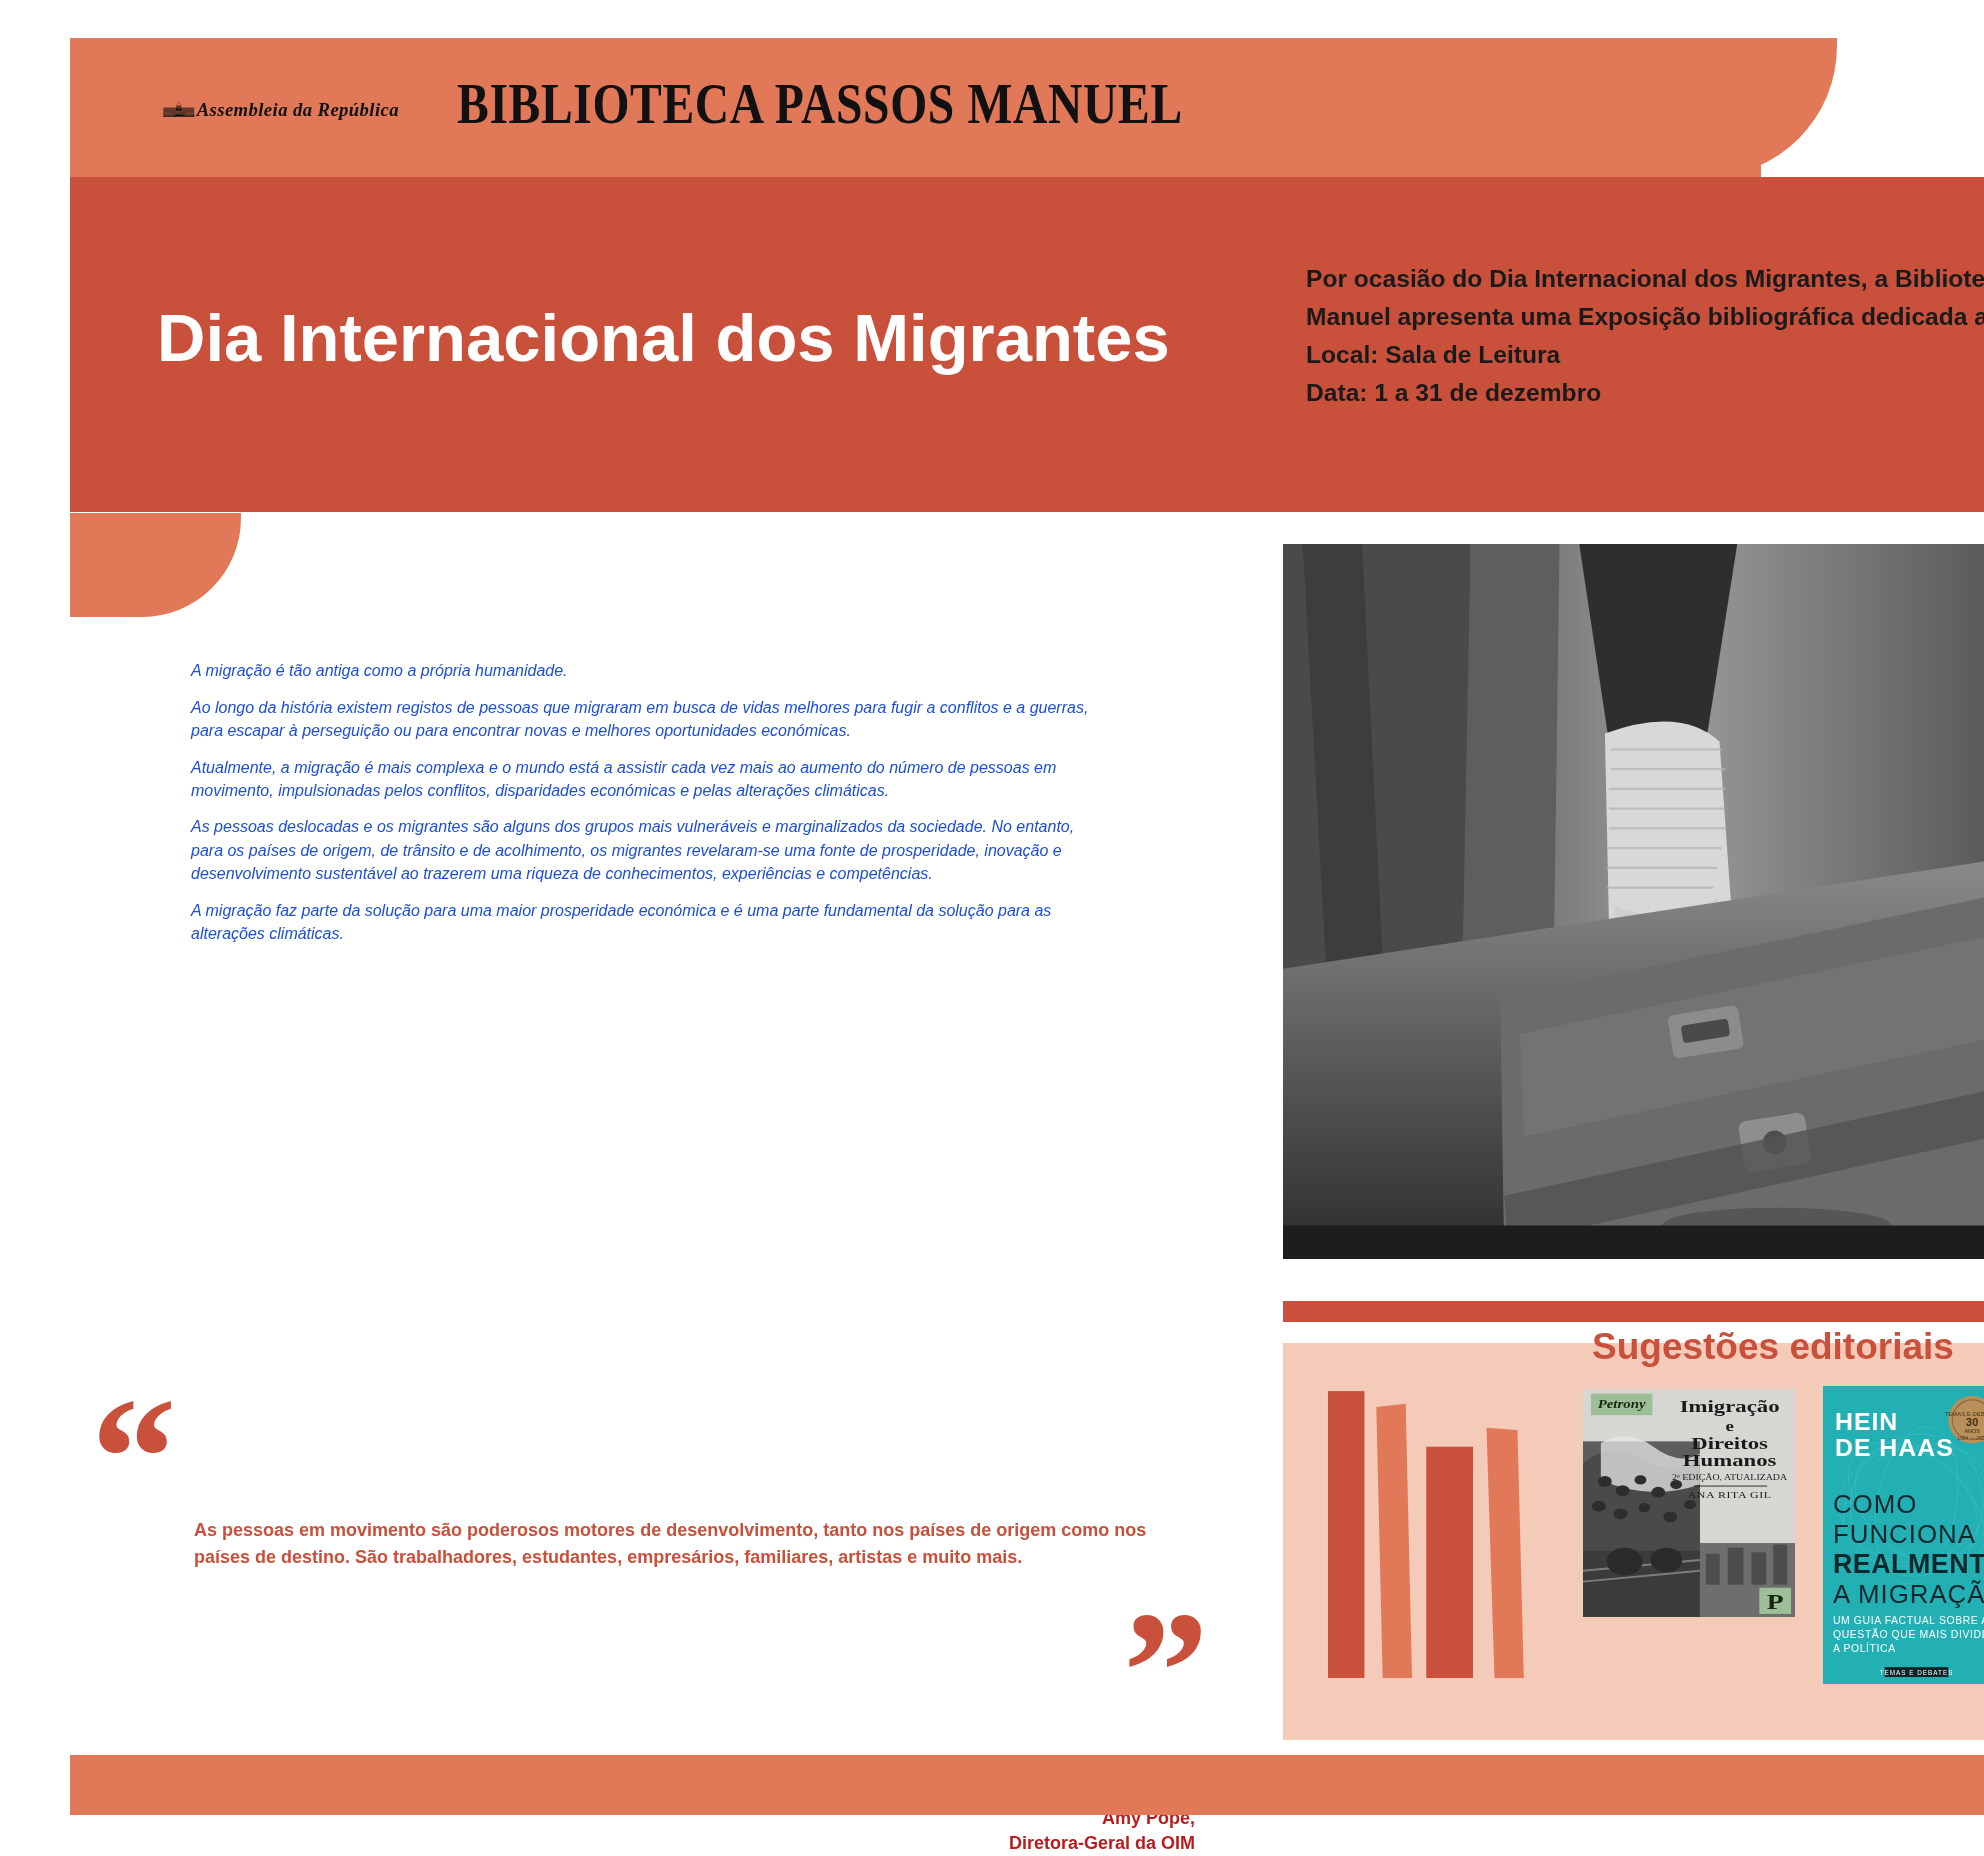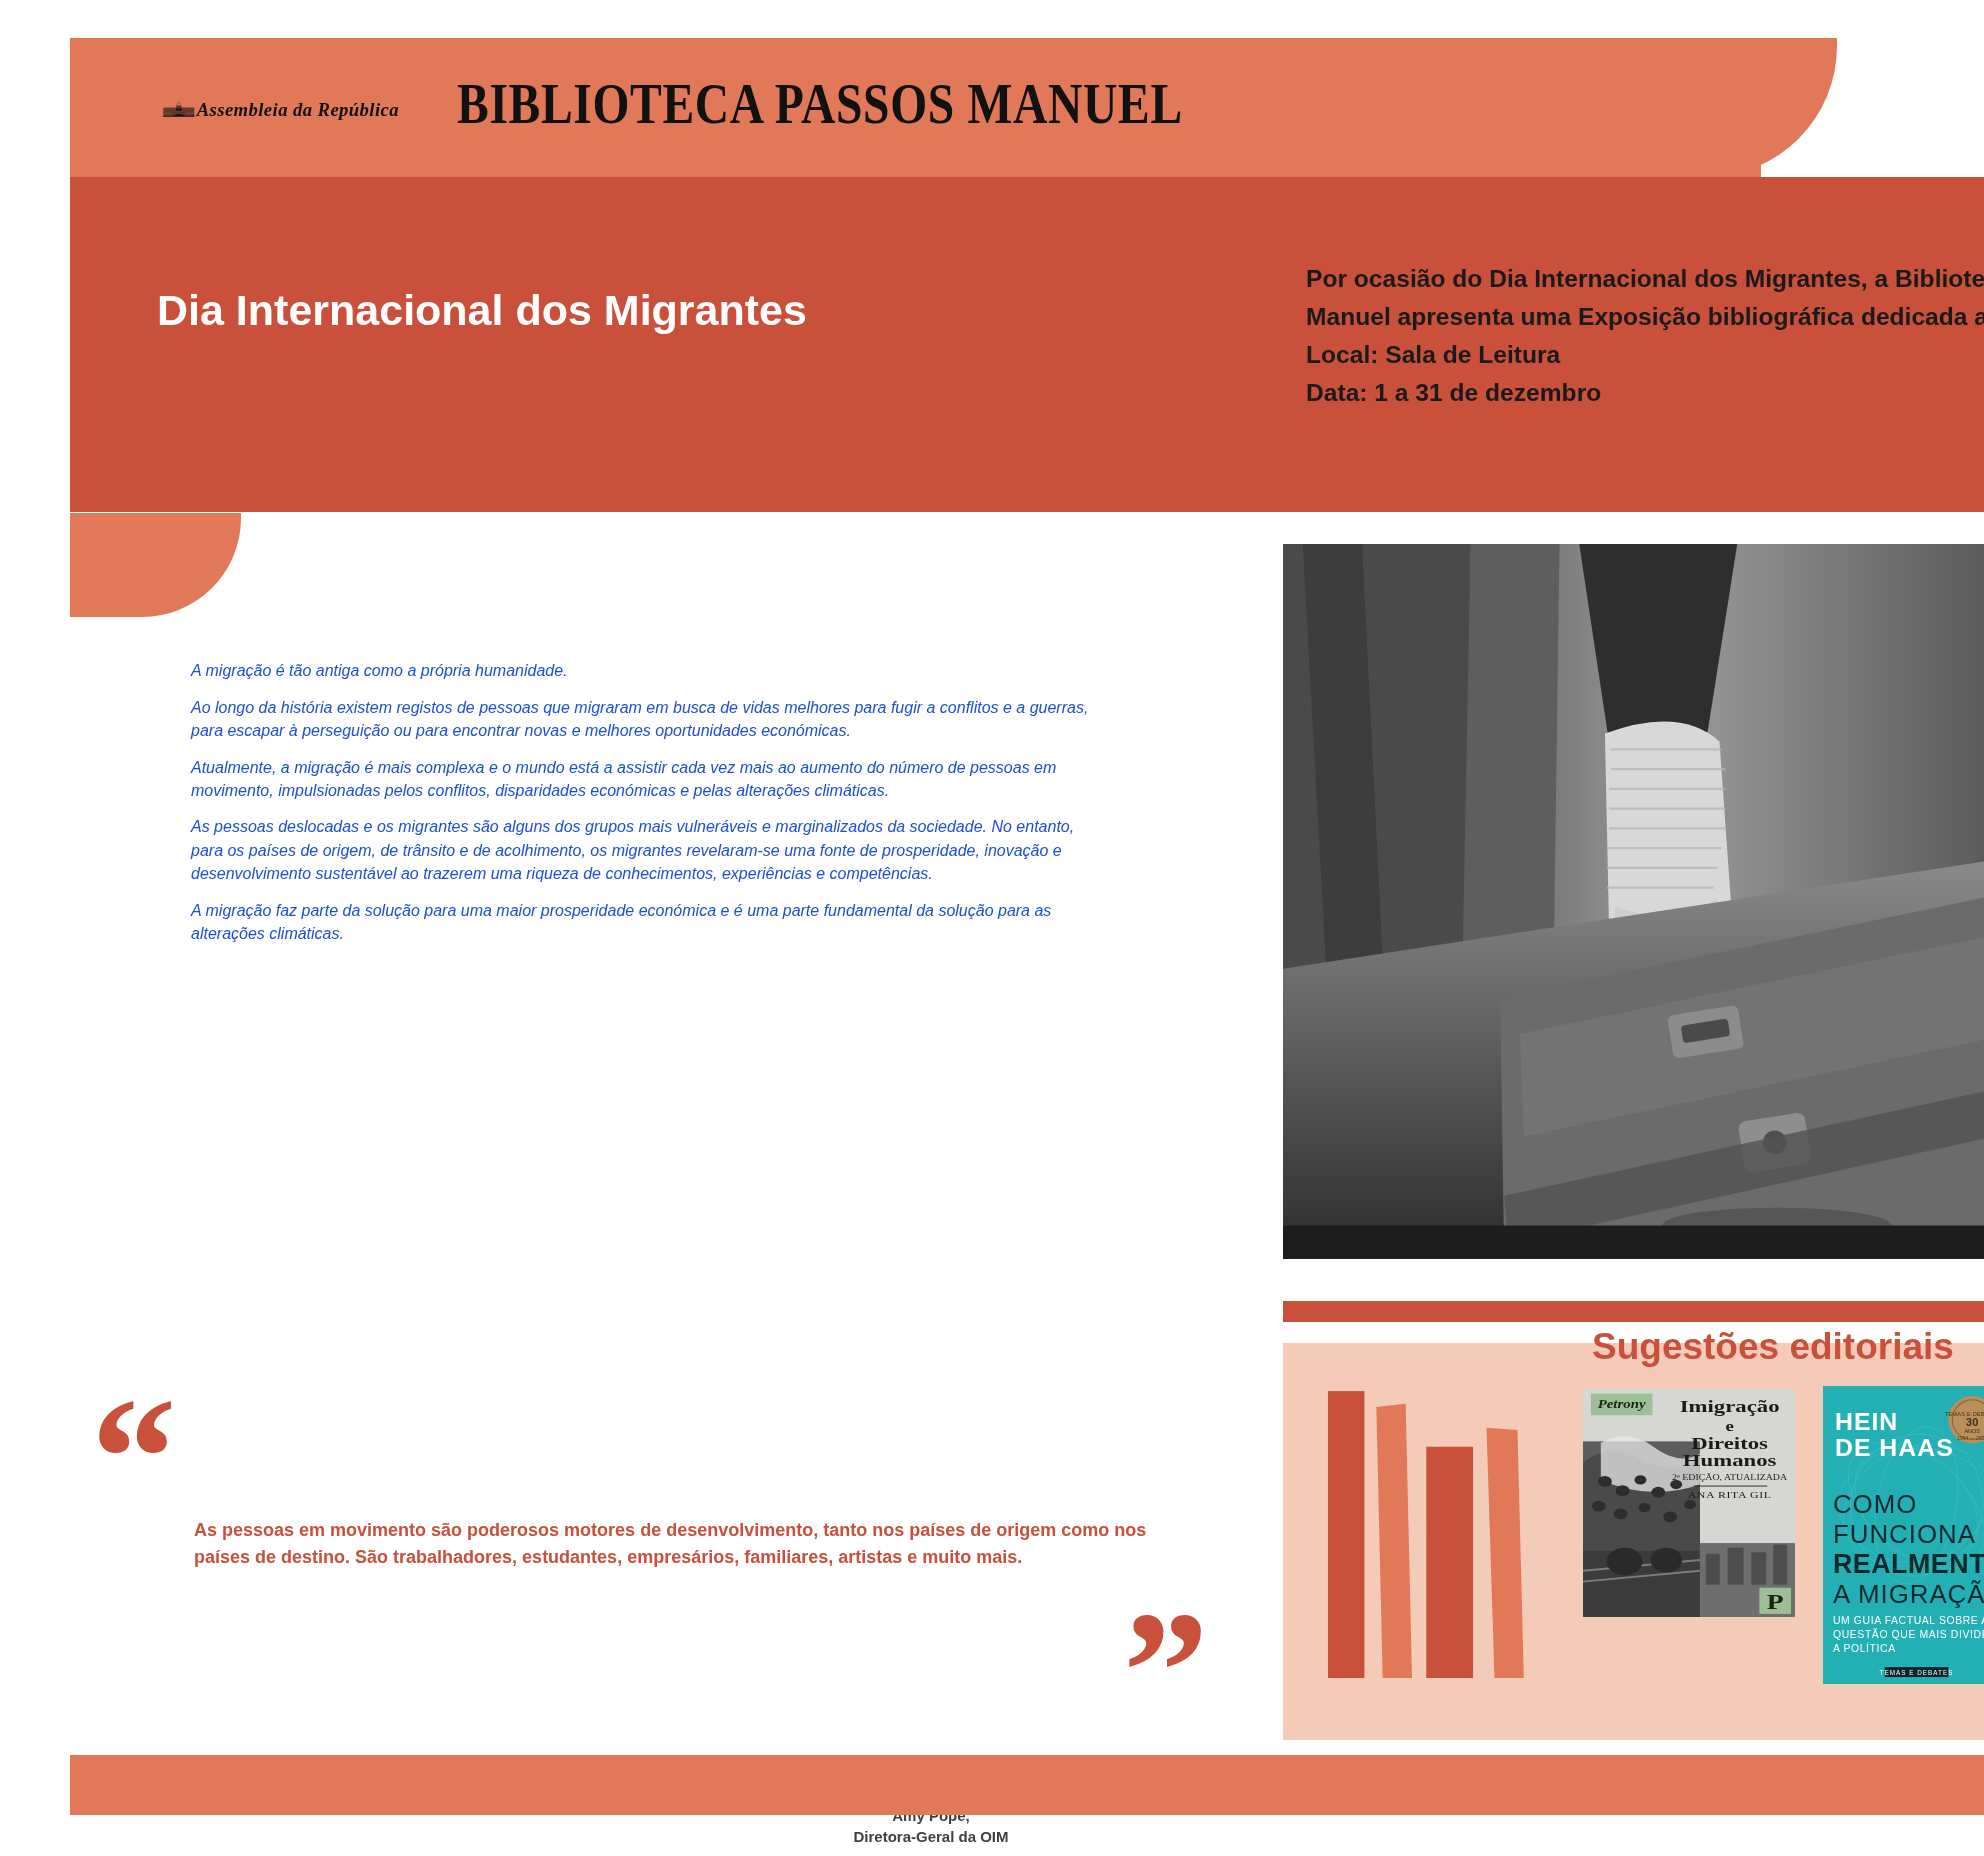--- a/index.html
+++ b/index.html
@@ -45,22 +45,22 @@
   
   .hero-band{
     position:absolute;left:70px;top:177px;width:2168px;height:335px;
     background:#c9503a;
   }
   .hero-tab{
     position:absolute;left:70px;top:513px;width:171px;height:104px;
     background:#e17858;border-bottom-left-radius:0;border-bottom-right-radius:99px;
   }
   .hero-title{
-    position:absolute;left:157px;top:288px;width:1112px;
-    font-size:43px;font-weight:700;color:#ffffff;
+    position:absolute;left:157px;top:303px;width:1112px;
+    font-size:67px;font-weight:700;color:#ffffff;
     line-height:1.05;white-space:nowrap;
   }
   .hero-desc{
     position:absolute;left:1306px;top:262px;width:893px;
     font-size:24.6px;font-weight:700;color:#1a1a1a;line-height:1.42;
   }
   .hero-desc p{margin:0 0 3.2px 0;}
 
   
   .body-text{
@@ -81,22 +81,22 @@
     position:absolute;font-family:"Liberation Serif", serif;
     color:#c9503a;font-weight:700;line-height:0.7;
   }
   .qmark-open{left:12px;top:60px;font-size:171px;}
   .qmark-close{left:1044px;top:274px;font-size:171px;}
   .quote-text{
     position:absolute;left:115px;top:179px;width:1000px;
     font-size:18px;font-weight:700;color:#c9503a;line-height:1.52;
   }
   .quote-attr{
-    position:absolute;left:588px;top:468px;width:528px;text-align:center;
-    font-size:15px;font-weight:700;color:#404040;line-height:1.38;
+    position:absolute;left:588px;top:468px;width:528px;text-align:right;
+    font-size:18px;font-weight:700;color:#b91c1c;line-height:1.38;
   }
 
   
   .sug-rule{position:absolute;left:1283px;top:1301px;width:1306px;height:20.6px;background:#c9503a;}
   .sug-panel{position:absolute;left:1283px;top:1343px;width:1306px;height:397px;background:#f4cbb9;}
   .sug-title{
     position:absolute;left:1592px;top:1326px;width:715px;
     font-size:37px;font-weight:700;color:#c9503a;white-space:nowrap;
   }
   .book-bars{position:absolute;left:1324px;top:1376px;width:222px;height:302px;}

